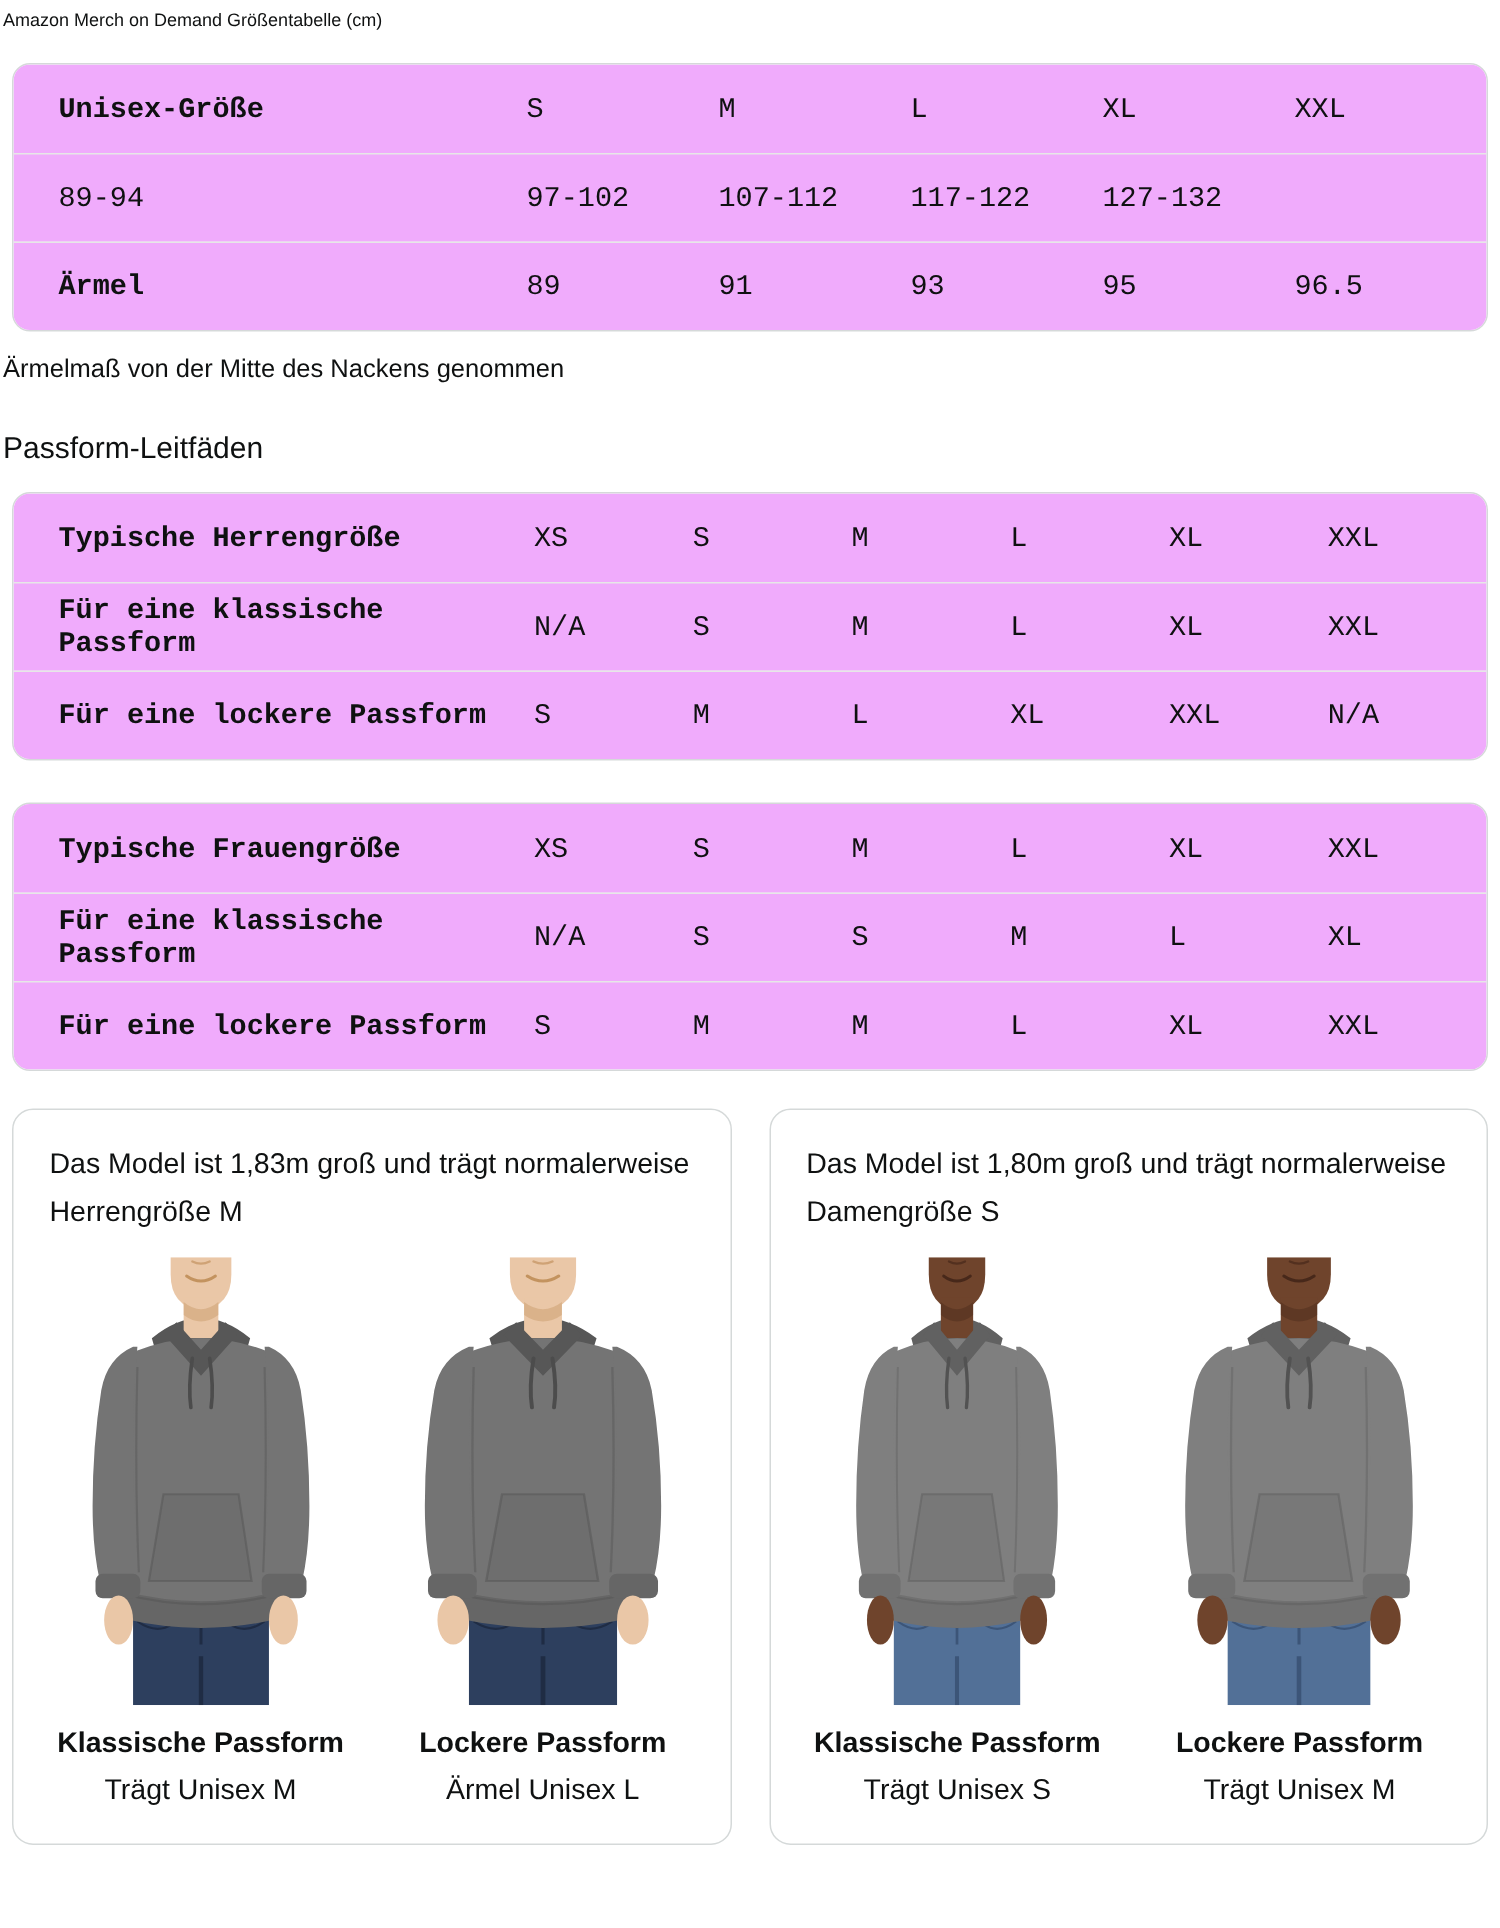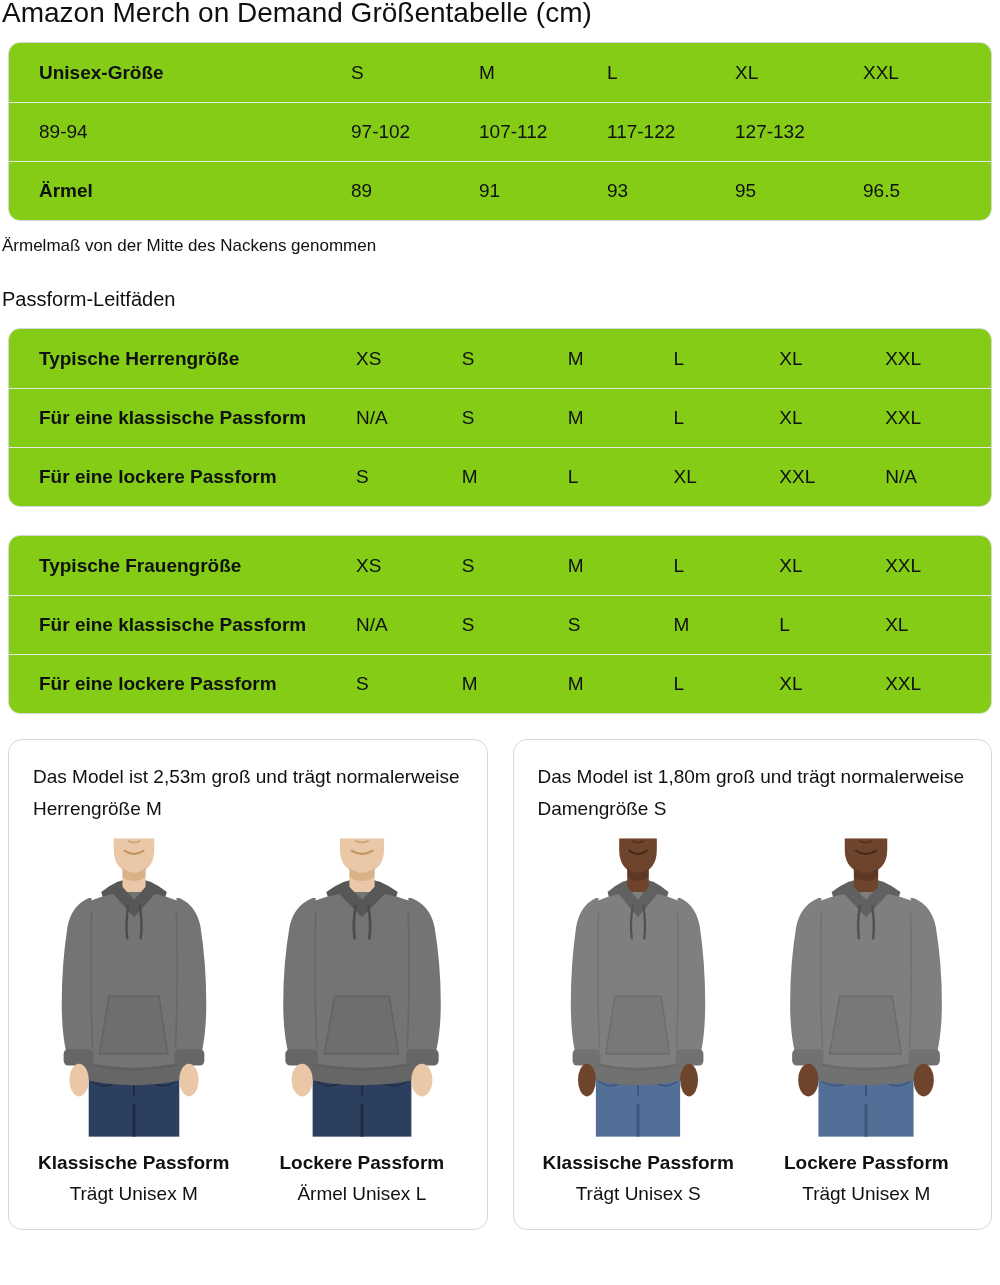--- a/index.html
+++ b/index.html
@@ -6,38 +6,39 @@
   * { box-sizing: border-box; }
   html,body { margin:0; padding:0; background:#ffffff; }
   body {
     width:1000px;
     font-family:"Liberation Sans","DejaVu Sans",sans-serif;
     color:#0f1111;
     padding:2px 8px 2px 8px;
   }
 
   .page-title {
-    font-size:28px; font-weight:400; line-height:22px;
+    font-size:12px; font-weight:400; line-height:22px;
     margin:0 0 18px -6px;
   }
 
   
   .chart-table {
     border:1px solid #d5d9d9;
     border-radius:12px;
     overflow:hidden;
     background:#fff;
   }
   .tr {
     display:grid;
     align-items:center;
     height:59px;
     padding-left:30px;
     border-top:1px solid #e7e7e7;
-    background:#84cc16;
+    background:#f0abfc;
+    font-family:Liberation Mono, monospace;
   }
   .tr:first-child { border-top:none; }
   .t5 .tr { grid-template-columns:312px repeat(5,1fr); }
   .t6 .tr { grid-template-columns:317px repeat(6,1fr); }
   .th { font-weight:700; font-size:19px; }
   .td { font-weight:400; font-size:19px; }
 
   .footnote {
     font-size:17px; line-height:19px;
     margin:15px 0 0 -6px;
@@ -228,21 +229,21 @@
       <div class="td">M</div>
       <div class="td">L</div>
       <div class="td">XL</div>
       <div class="td">XXL</div>
     </div>
   </div>
 
   <div class="cards">
 
     <div class="card">
-      <p class="card-desc">Das Model ist 2,53m groß und trägt normalerweise Herrengröße M</p>
+      <p class="card-desc">Das Model ist 1,83m groß und trägt normalerweise Herrengröße M</p>
       <div class="figures">
         <div class="figure palette-man fit-classic-man">
           <div class="model-photo">
             <svg viewBox="0 0 220 310">
                 <use href="#model-figure"></use>
               </svg>
           </div>
           <div class="fit-label">Klassische Passform</div>
           <div class="size-label">Trägt Unisex M</div>
         </div>

